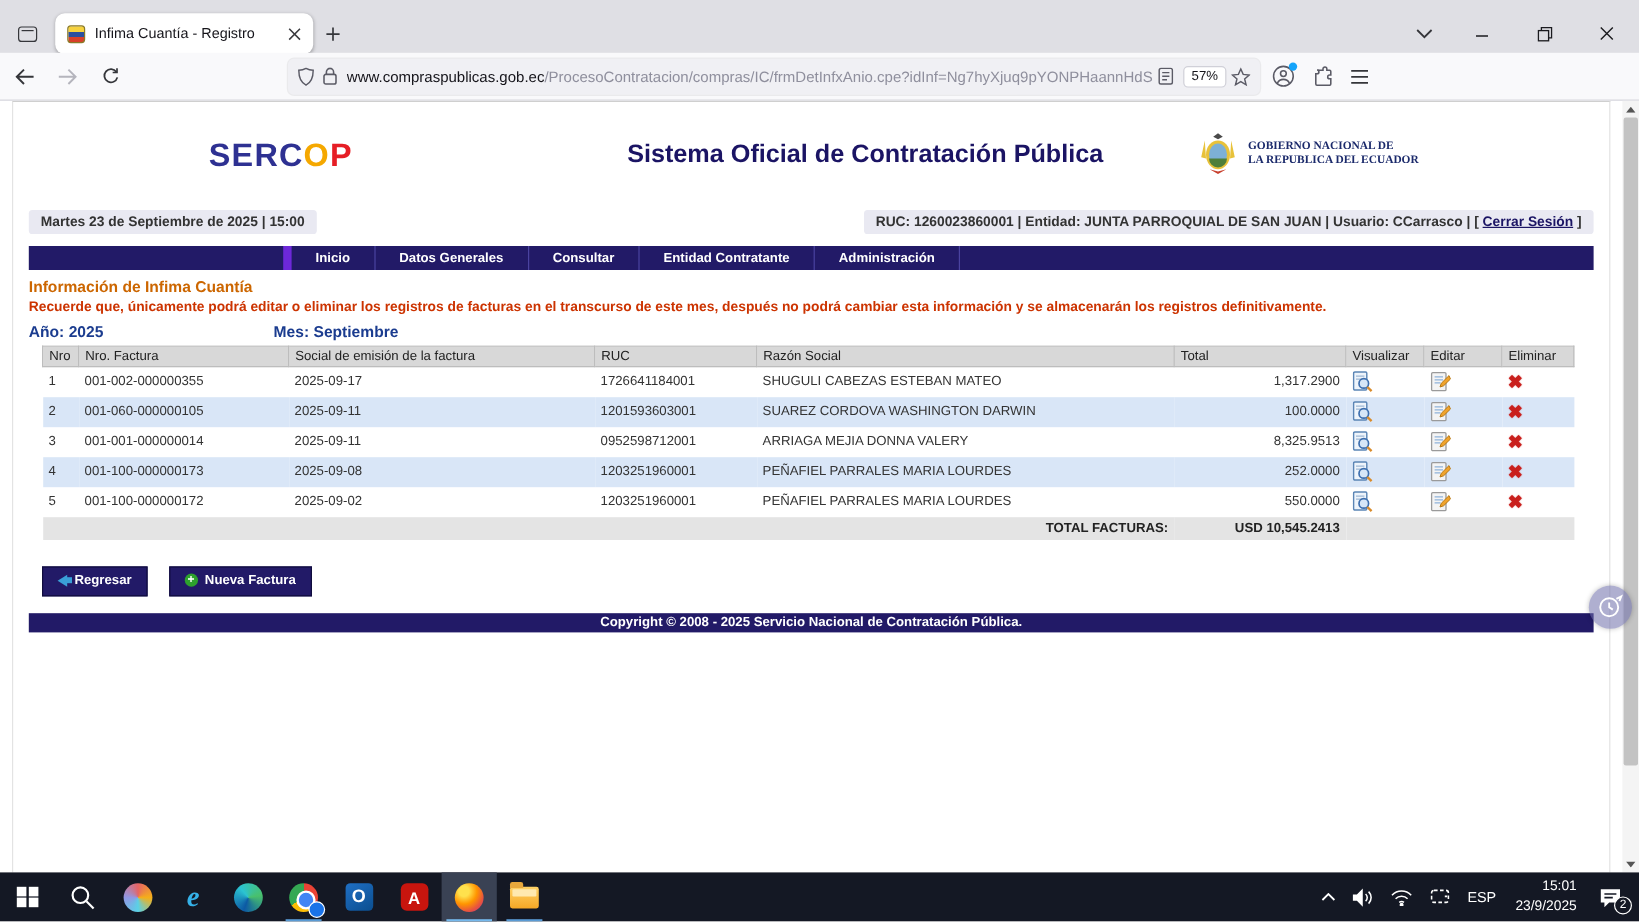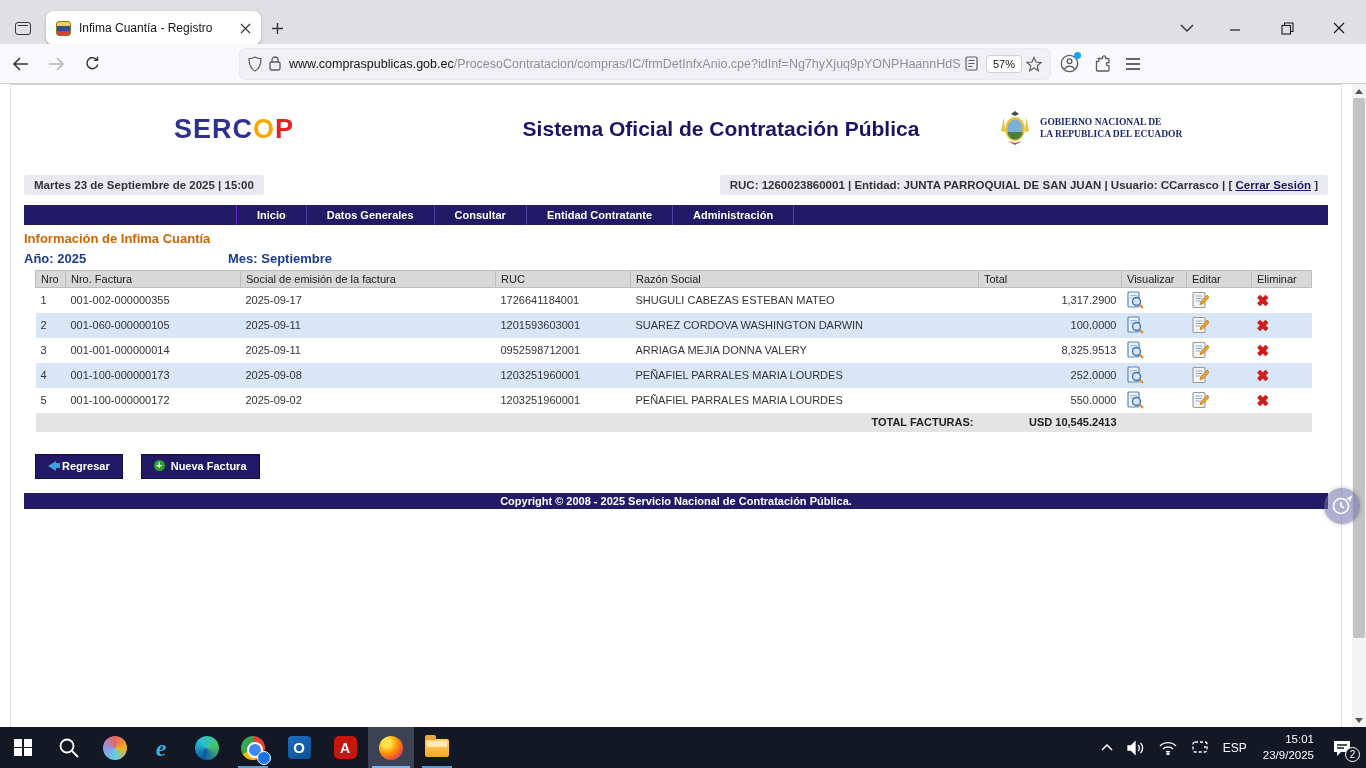--- a/index.html
+++ b/index.html
@@ -56,21 +56,21 @@
   .gov-box { width:330px; display:flex; align-items:center; gap:8px; }
   .gov-text { font-family:"Liberation Serif", serif; font-size:9.5px; font-weight:bold; color:#1b2a6b; line-height:1.25; }
 
   .info-row { display:flex; justify-content:space-between; align-items:center; margin:8px 0 10px; }
   .pill { background:#e9e9f2; border-radius:3px; padding:4px 10px; font-size:11.5px; font-weight:bold; color:#333; }
   .logout-link { color:#1b1464; text-decoration:underline; cursor:pointer; }
 
   .mainnav { height:20px; background:#221a67; display:flex; align-items:center; padding-left:212px; }
   .nav-item { color:#fff; font-size:11px; font-weight:bold; padding:0 20px; height:100%;
               display:flex; align-items:center; border-right:1px solid #4a43a0; cursor:pointer; }
-  .nav-item:first-child { border-left:1px solid #6d28d9; }
+  .nav-item:first-child { border-left:7px solid #6d28d9; }
 
   .breadcrumb { font-size:13.5px; font-weight:bold; color:#1b3c8f; padding:8px 0 4px;
                 border-bottom:1px solid #d9d9d9; }
   .subtitle { font-size:13px; font-weight:bold; color:#cc6600; padding:6px 0 2px; }
   .warning { font-size:11.5px; font-weight:bold; color:#cc3300; padding:2px 0 4px; }
   .period-row { display:flex; padding:3px 0 4px; }
   .period { font-size:13px; font-weight:bold; color:#1b3c8f; }
   .period-year { width:204px; }
 
   table.inv { border-collapse:collapse; margin-left:11px; width:1276px; table-layout:fixed; font-size:11px; }
@@ -276,20 +276,21 @@
 
       <div class="mainnav">
         <div class="nav-item">Inicio</div>
         <div class="nav-item">Datos Generales</div>
         <div class="nav-item">Consultar</div>
         <div class="nav-item">Entidad Contratante</div>
         <div class="nav-item">Administración</div>
       </div>
 
       <div class="subtitle">Información de Infima Cuantía</div>
+      <div class="warning">Recuerde que, únicamente podrá editar o eliminar los registros de facturas en el transcurso de este mes, después no podrá cambiar esta información y se almacenarán los registros definitivamente.</div>
       <div class="period-row">
         <span class="period period-year">Año: 2025</span>
         <span class="period">Mes: Septiembre</span>
       </div>
 
       <table class="inv">
         <colgroup>
           <col style="width:30px">
             <col style="width:175px">
             <col style="width:255px">

